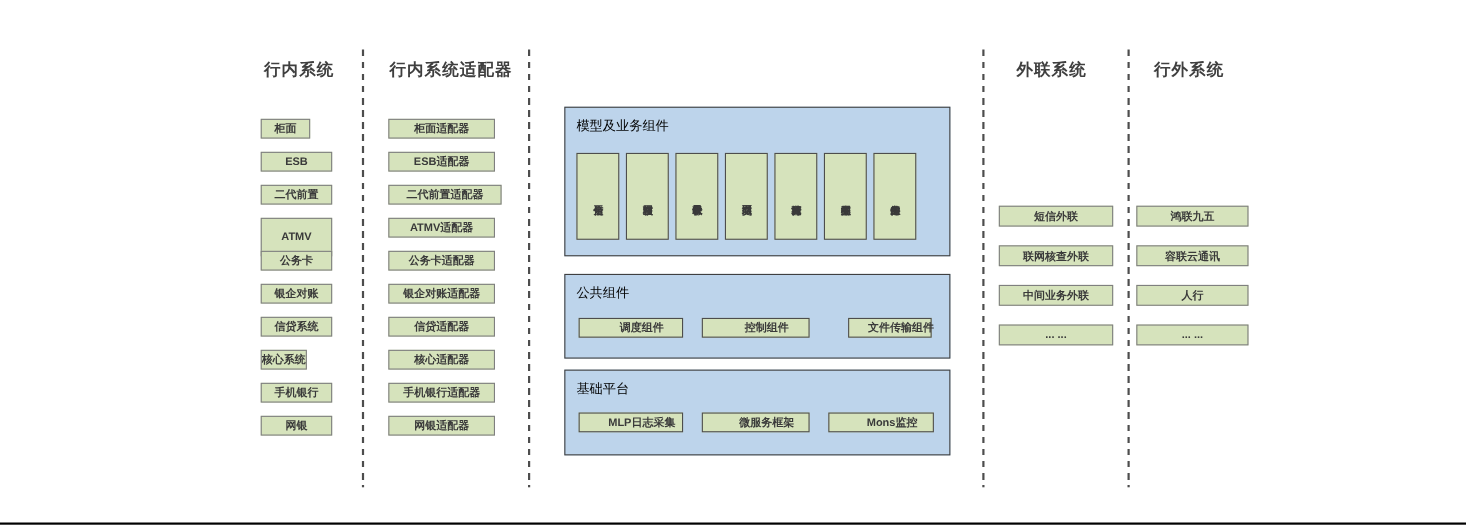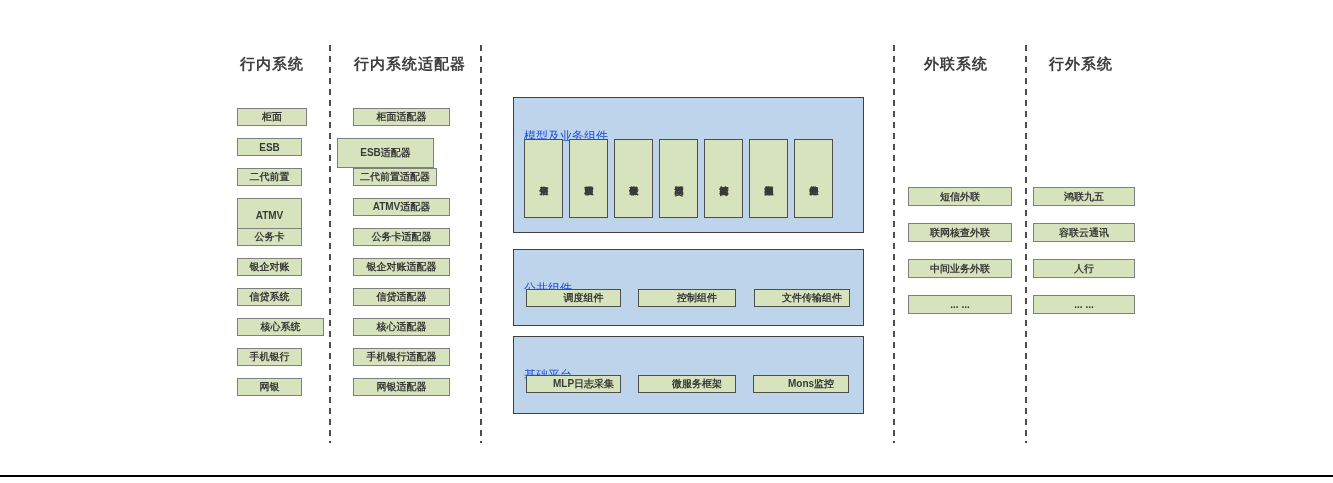--- a/index.html
+++ b/index.html
@@ -18,21 +18,21 @@
   }
   .gbox{
     position:absolute;background:#d6e3bc;border:1px solid #7f7f7f;
     display:flex;align-items:center;justify-content:center;
     font-size:10px;font-weight:bold;color:#3a3a3a;white-space:nowrap;overflow:hidden;
   }
   .panel{
     position:absolute;left:513px;width:351px;background:#bdd4eb;border:1px solid #404040;
   }
   .panel-label{
-    position:absolute;left:10px;top:8px;font-size:12px;color:#1d4ed8;white-space:nowrap;margin-top:22px;
+    position:absolute;left:10px;top:8px;font-size:12px;color:#000000;white-space:nowrap;
   }
   .vbox{
     position:absolute;top:41px;width:39px;height:79px;background:#d6e3bc;border:1px solid #4d4d4d;
     display:flex;align-items:center;justify-content:center;
     writing-mode:vertical-rl;text-orientation:upright;
     font-size:9px;font-weight:bold;color:#3a3a3a;line-height:1;letter-spacing:0;
   }
   .pbox{
     position:absolute;height:18px;background:#d6e3bc;border:1px solid #4d4d4d;
     display:flex;align-items:center;justify-content:center;
@@ -48,34 +48,34 @@
   <div class="col-header" style="left:222px;width:100px">行内系统</div>
   <div class="col-header" style="left:334px;width:152px">行内系统适配器</div>
   <div class="col-header" style="left:906px;width:100px">外联系统</div>
   <div class="col-header" style="left:1030px;width:102px">行外系统</div>
 
   <div class="divider" style="left:329px"></div>
   <div class="divider" style="left:480px"></div>
   <div class="divider" style="left:893px"></div>
   <div class="divider" style="left:1025px"></div>
 
-  <div class="gbox" style="left:237px;top:108px;width:70px;height:18px">柜面</div>
+  <div class="gbox" style="left:237px;top:108px;width:45px;height:18px">柜面</div>
   <div class="gbox" style="left:237px;top:138px;width:65px;height:18px">ESB</div>
   <div class="gbox" style="left:237px;top:168px;width:65px;height:18px">二代前置</div>
   <div class="gbox" style="left:237px;top:198px;width:65px;height:35px">ATMV</div>
   <div class="gbox" style="left:237px;top:228px;width:65px;height:18px">公务卡</div>
   <div class="gbox" style="left:237px;top:258px;width:65px;height:18px">银企对账</div>
   <div class="gbox" style="left:237px;top:288px;width:65px;height:18px">信贷系统</div>
-  <div class="gbox" style="left:237px;top:318px;width:87px;height:18px">核心系统</div>
+  <div class="gbox" style="left:237px;top:318px;width:42px;height:18px">核心系统</div>
   <div class="gbox" style="left:237px;top:348px;width:65px;height:18px">手机银行</div>
   <div class="gbox" style="left:237px;top:378px;width:65px;height:18px">网银</div>
 
   <div class="gbox" style="left:353px;top:108px;width:97px;height:18px">柜面适配器</div>
-  <div class="gbox" style="left:337px;top:138px;width:97px;height:30px">ESB适配器</div>
-  <div class="gbox" style="left:353px;top:168px;width:84px;height:18px">二代前置适配器</div>
+  <div class="gbox" style="left:353px;top:138px;width:97px;height:18px">ESB适配器</div>
+  <div class="gbox" style="left:353px;top:168px;width:103px;height:18px">二代前置适配器</div>
   <div class="gbox" style="left:353px;top:198px;width:97px;height:18px">ATMV适配器</div>
   <div class="gbox" style="left:353px;top:228px;width:97px;height:18px">公务卡适配器</div>
   <div class="gbox" style="left:353px;top:258px;width:97px;height:18px">银企对账适配器</div>
   <div class="gbox" style="left:353px;top:288px;width:97px;height:18px">信贷适配器</div>
   <div class="gbox" style="left:353px;top:318px;width:97px;height:18px">核心适配器</div>
   <div class="gbox" style="left:353px;top:348px;width:97px;height:18px">手机银行适配器</div>
   <div class="gbox" style="left:353px;top:378px;width:97px;height:18px">网银适配器</div>
 
   <div class="panel" style="top:97px;height:136px">
     <div class="panel-label">模型及业务组件</div>
@@ -85,21 +85,21 @@
     <div class="vbox" style="left:145px">同城票交</div>
     <div class="vbox" style="left:190px">城商行清算</div>
     <div class="vbox" style="left:235px">中间业务模型</div>
     <div class="vbox" style="left:280px">中间业务组件</div>
   </div>
 
   <div class="panel" style="top:249px;height:77px">
     <div class="panel-label">公共组件</div>
     <div class="pbox" style="left:12px;top:39px;width:95px">调度组件</div>
     <div class="pbox" style="left:124px;top:39px;width:98px">控制组件</div>
-    <div class="pbox" style="left:240px;top:39px;width:96px">文件传输组件</div>
+    <div class="pbox" style="left:257px;top:39px;width:76px">文件传输组件</div>
   </div>
 
   <div class="panel" style="top:336px;height:78px">
     <div class="panel-label">基础平台</div>
     <div class="pbox" style="left:12px;top:38px;width:95px">MLP日志采集</div>
     <div class="pbox" style="left:124px;top:38px;width:98px">微服务框架</div>
     <div class="pbox" style="left:239px;top:38px;width:96px">Mons监控</div>
   </div>
 
   <div class="gbox" style="left:908px;top:187px;width:104px;height:19px">短信外联</div>

